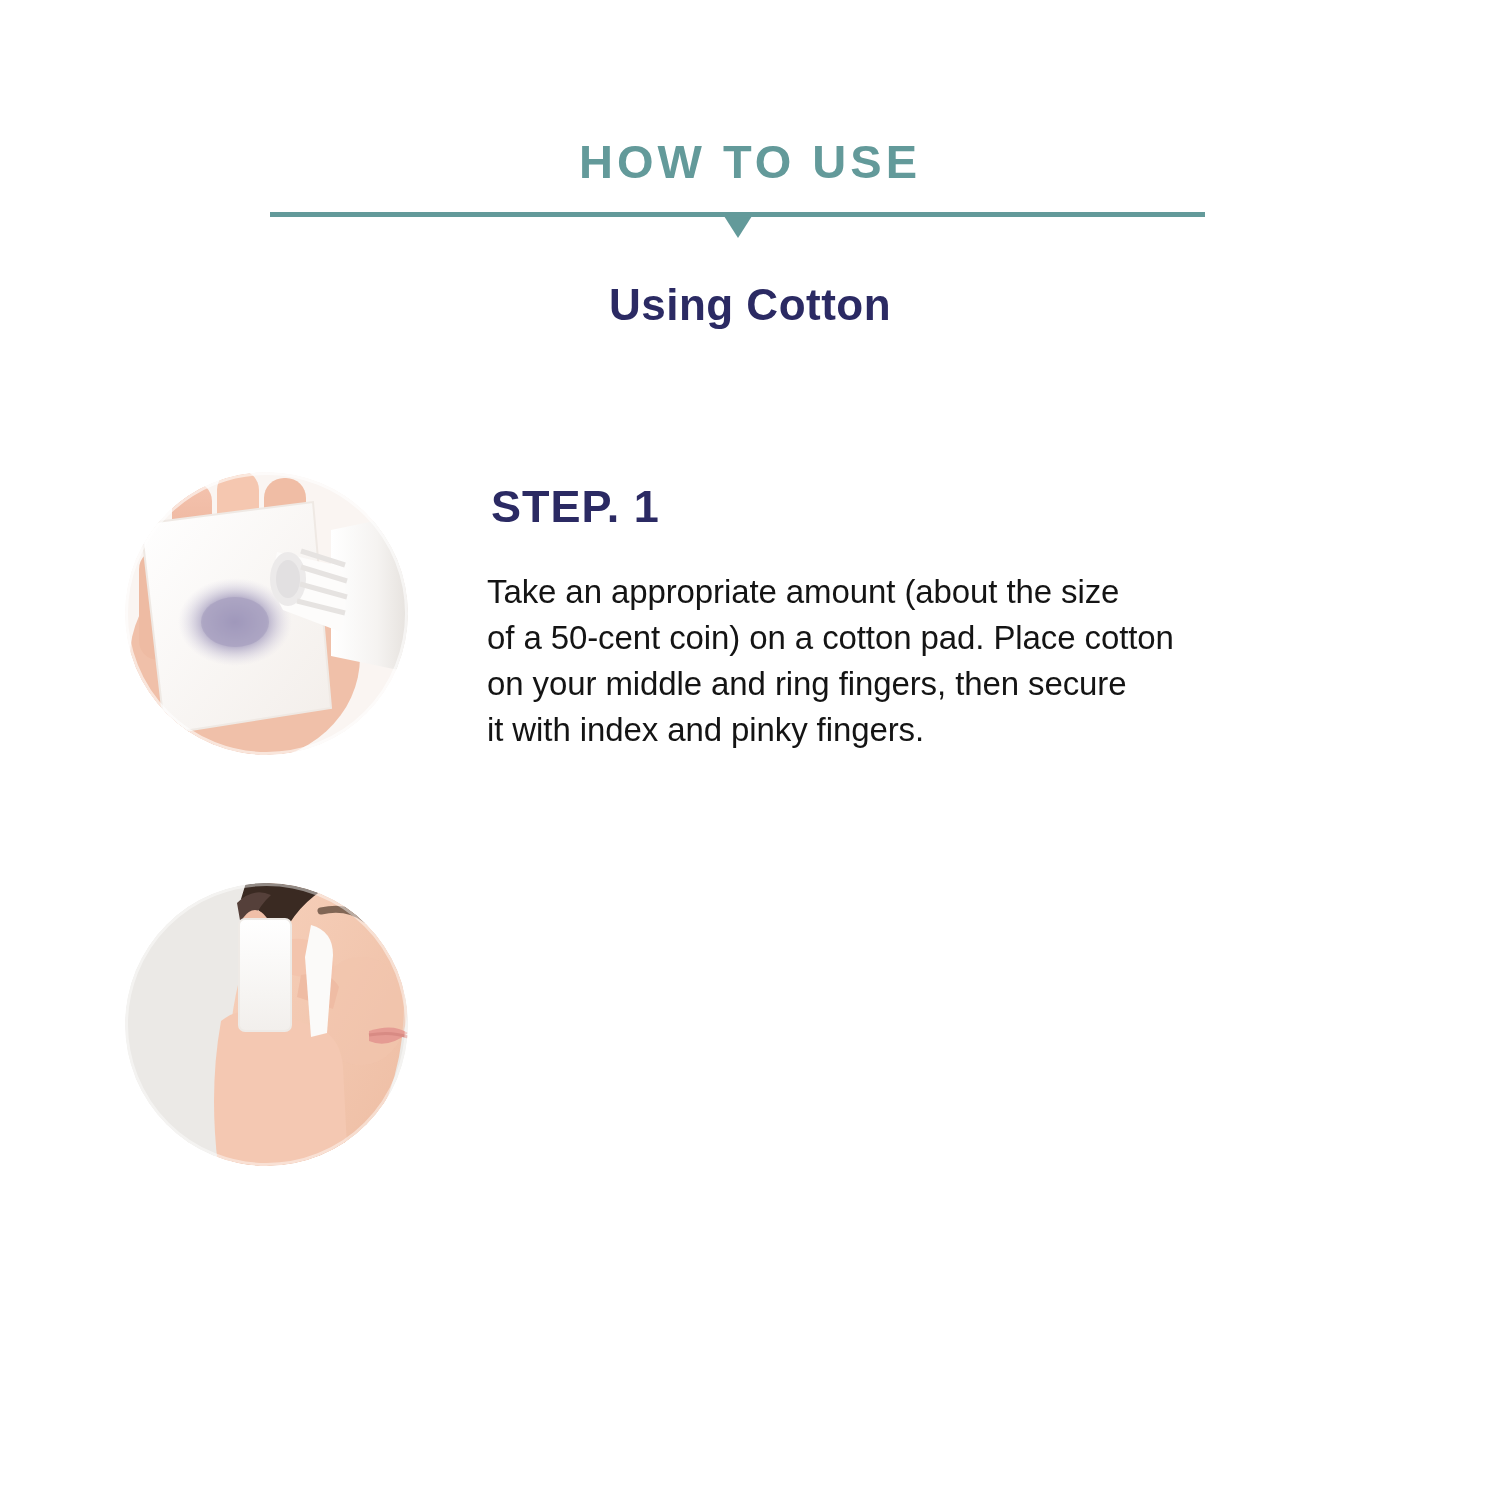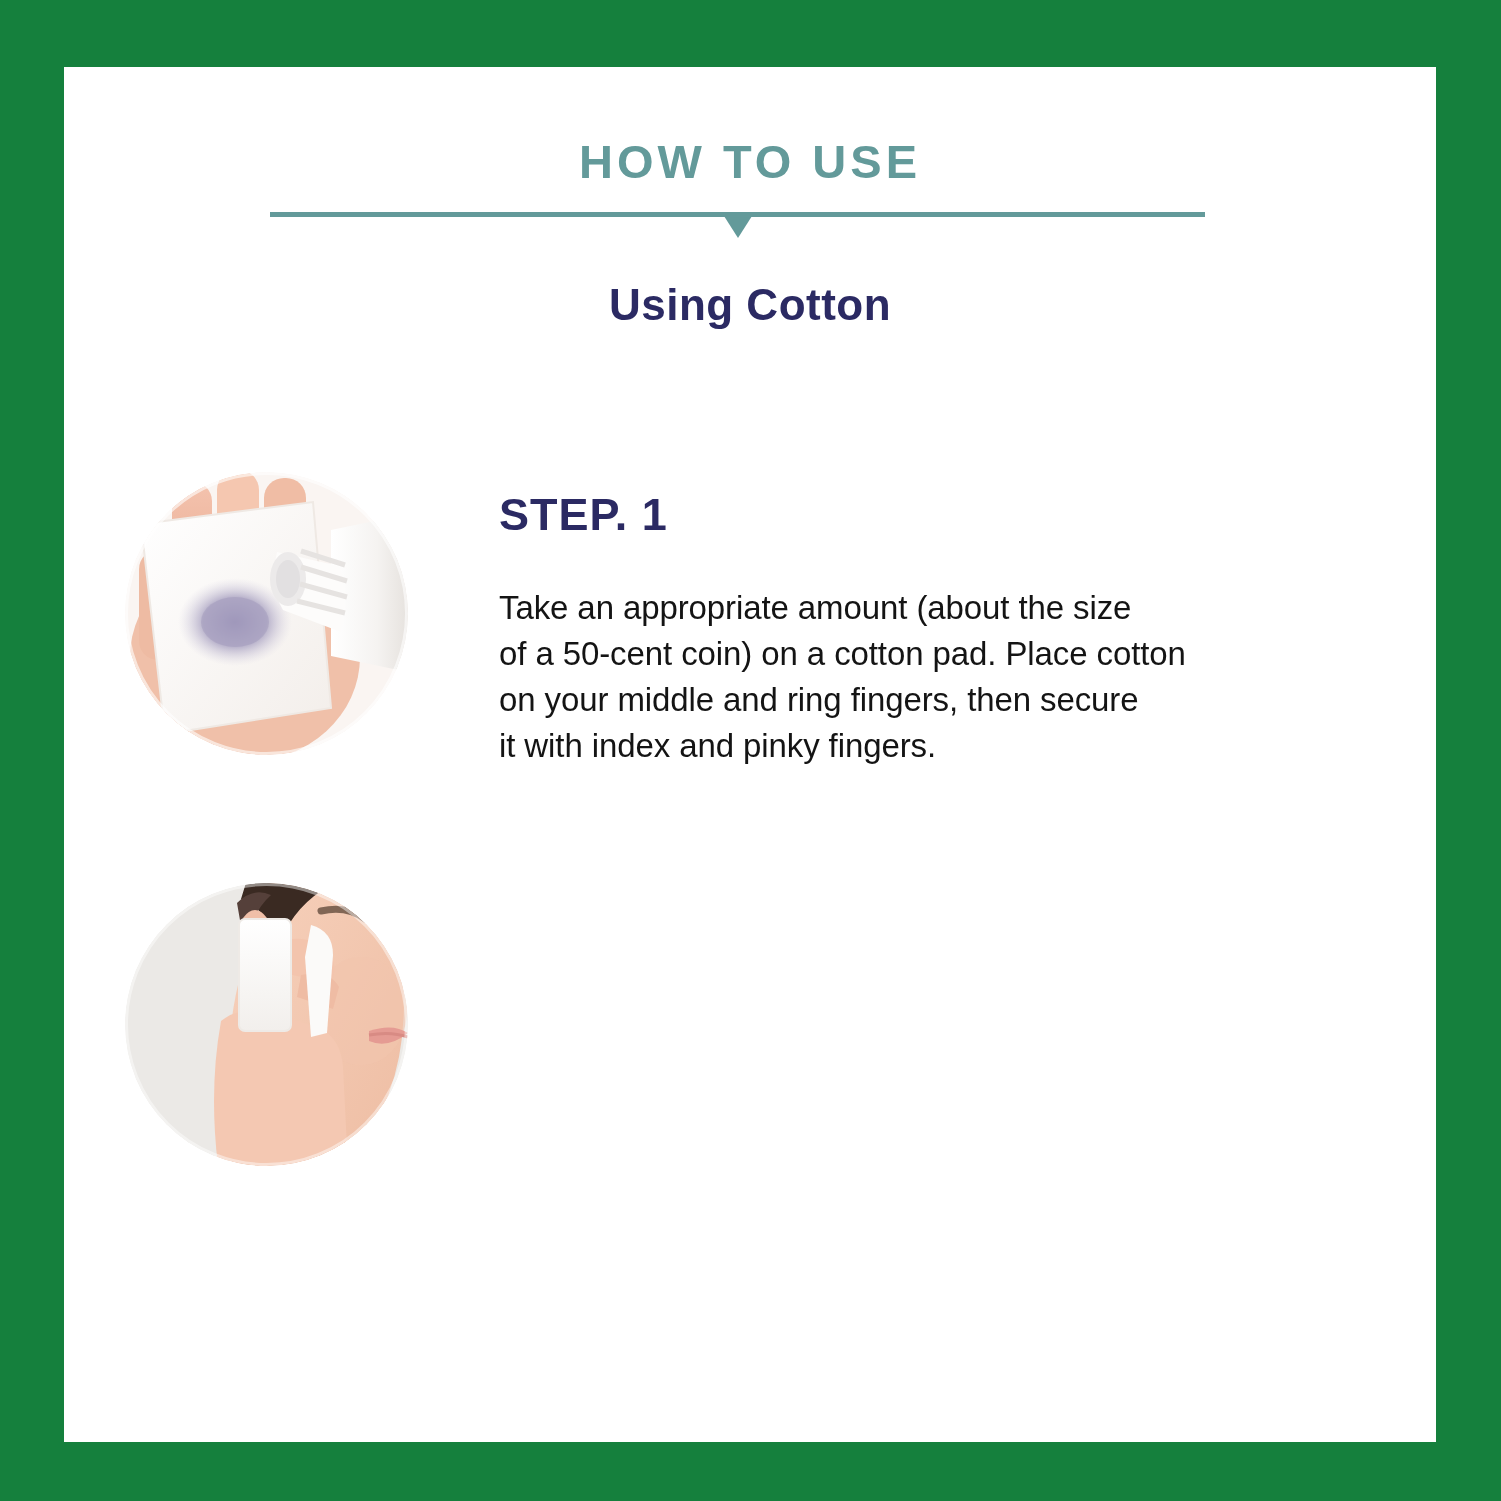--- a/index.html
+++ b/index.html
@@ -12,21 +12,21 @@
     background: #a9d8e8;
     font-family: "Liberation Sans", sans-serif;
     overflow: hidden;
   }
 
   
   .poster {
     position: relative;
     width: 1501px;
     height: 1501px;
-    background: #15803d;
+    background: #ffffff;
     box-sizing: border-box;
   }
   .panel {
     position: absolute;
     left: 64px;
     top: 67px;
     width: 1372px;
     height: 1375px;
     background: #ffffff;
   }
@@ -115,25 +115,25 @@
     left: 423px;
     top: 0;
     width: 840px;
   }
   .step-title {
     font-size: 45px;
     font-weight: 700;
     color: #2b2a63;
     letter-spacing: 1px;
     line-height: 1;
-    margin: 12px;
+    margin: 4px;
     padding-top: 8px;
   }
   .step-text {
-    margin: 12px;
+    margin: 0;
     padding-top: 36px;
     font-size: 33px;
     line-height: 46px;
     color: #141414;
     font-weight: 400;
     white-space: pre-line;
     letter-spacing: -0.1px;
   }
 </style>
 </head>

